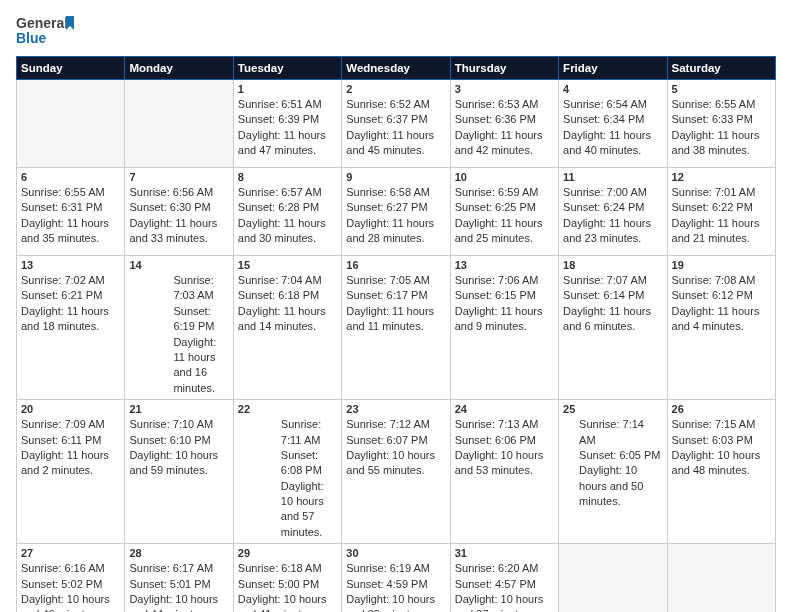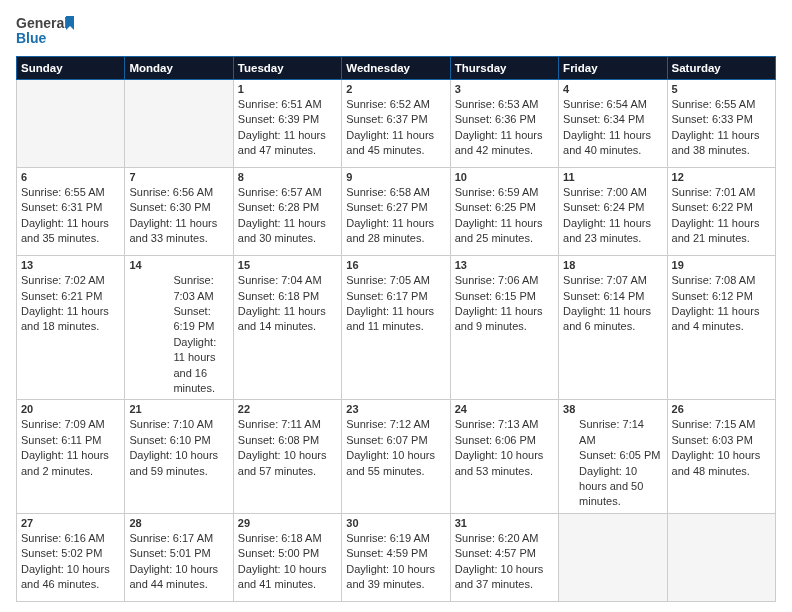--- a/index.html
+++ b/index.html
@@ -245,38 +245,38 @@
 Daylight: 11 hours and 2 minutes.</div>
           </td>
           <td>
             <span class="day-num">21</span>
             <div class="cell-text" style="white-space: pre-line;">Sunrise: 7:10 AM
 Sunset: 6:10 PM
 Daylight: 10 hours and 59 minutes.</div>
           </td>
           <td>
             <span class="day-num">22</span>
-            <div class="cell-text" style="white-space: pre-line;">Sunrise: 7:11 AM
+            <div class="cell-text" style="white-space: pre-line; margin-left: 43px;">Sunrise: 7:11 AM
 Sunset: 6:08 PM
 Daylight: 10 hours and 57 minutes.</div>
           </td>
           <td>
             <span class="day-num">23</span>
             <div class="cell-text" style="white-space: pre-line;">Sunrise: 7:12 AM
 Sunset: 6:07 PM
 Daylight: 10 hours and 55 minutes.</div>
           </td>
           <td>
             <span class="day-num">24</span>
             <div class="cell-text" style="white-space: pre-line;">Sunrise: 7:13 AM
 Sunset: 6:06 PM
 Daylight: 10 hours and 53 minutes.</div>
           </td>
           <td>
-            <span class="day-num">38</span>
+            <span class="day-num">25</span>
             <div class="cell-text" style="white-space: pre-line; margin-left: 16px;">Sunrise: 7:14 AM
 Sunset: 6:05 PM
 Daylight: 10 hours and 50 minutes.</div>
           </td>
           <td>
             <span class="day-num">26</span>
             <div class="cell-text" style="white-space: pre-line;">Sunrise: 7:15 AM
 Sunset: 6:03 PM
 Daylight: 10 hours and 48 minutes.</div>
           </td>

